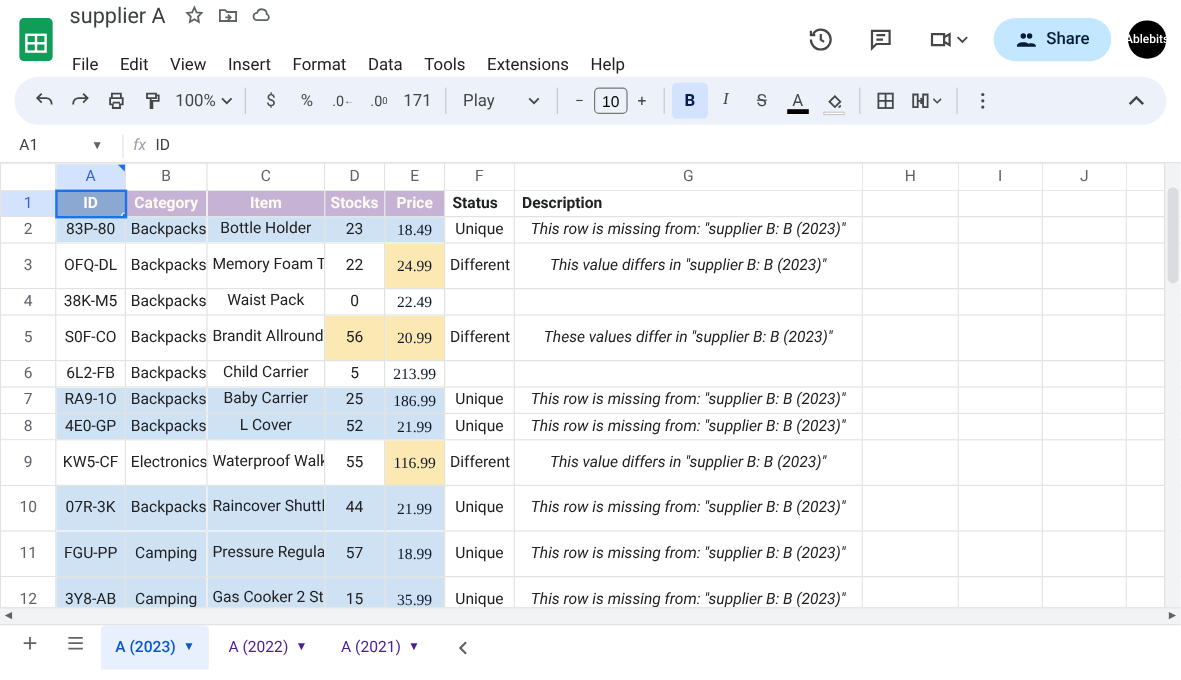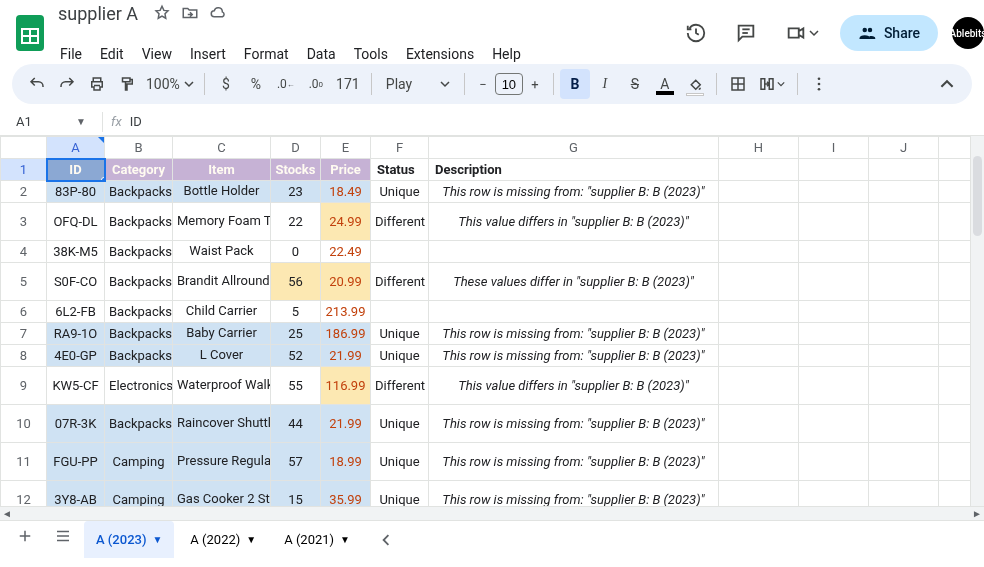--- a/index.html
+++ b/index.html
@@ -11,21 +11,21 @@
     background: #fff;
     width: 984px;
     height: 567px;
     overflow: hidden;
     position: relative;
   }
   
   .titlebar {
     display: flex;
     align-items: center;
-    padding: 8px 0 0 12px;
+    padding: 8px 12px 0 12px;
     height: 58px;
   }
   .sheets-logo {
     width: 36px; height: 48px;
     display: flex; align-items: center; justify-content: center;
     margin-right: 4px;
   }
   .title-center { flex: 1; }
   .doc-title-row {
     display: flex; align-items: center; gap: 8px;
@@ -261,21 +261,21 @@
     position: absolute;
     top: 0; right: -2px;
     width: 0; height: 0;
     border-top: 4px solid #1a73e8;
     border-left: 4px solid transparent;
     border-right: 4px solid #1a73e8;
     border-bottom: 4px solid transparent;
   }
   .bg-blue { background: #cfe2f3; }
   .bg-yellow { background: #fce8b2; }
-  .fg-pink { color: #c2410c; }
+  .fg-pink { color: #0f172a; font-family: Liberation Serif, serif; }
   .left { text-align: center; padding-left: 6px; }
   .italic { font-style: italic; }
   .wrap { white-space: normal; line-height: 1.15; }
   .tall-30 td, .tall-30 th.rowhead { height: 38px; }
   .vscroll {
     position: absolute;
     right: 0; top: 0; bottom: 0;
     width: 14px;
     background: #f1f3f4;
     border-left: 1px solid #e1e3e1;
@@ -309,21 +309,21 @@
     gap: 4px;
   }
   .sheet-ctrl {
     width: 34px; height: 30px;
     display: inline-flex; align-items: center; justify-content: center;
     color: #5f6368;
   }
   .sheet-tab {
     display: inline-flex; align-items: center; gap: 6px;
     padding: 7px 12px;
-    color: #000000;
+    color: #4c1d95;
     font-size: 13px;
     border-radius: 4px 4px 0 0;
   }
   .sheet-tab.active {
     color: #0b57d0;
     background: #e8f0fe;
     font-weight: 500;
   }
   .sheet-tab .dd { font-size: 10px; }
   .explore {

